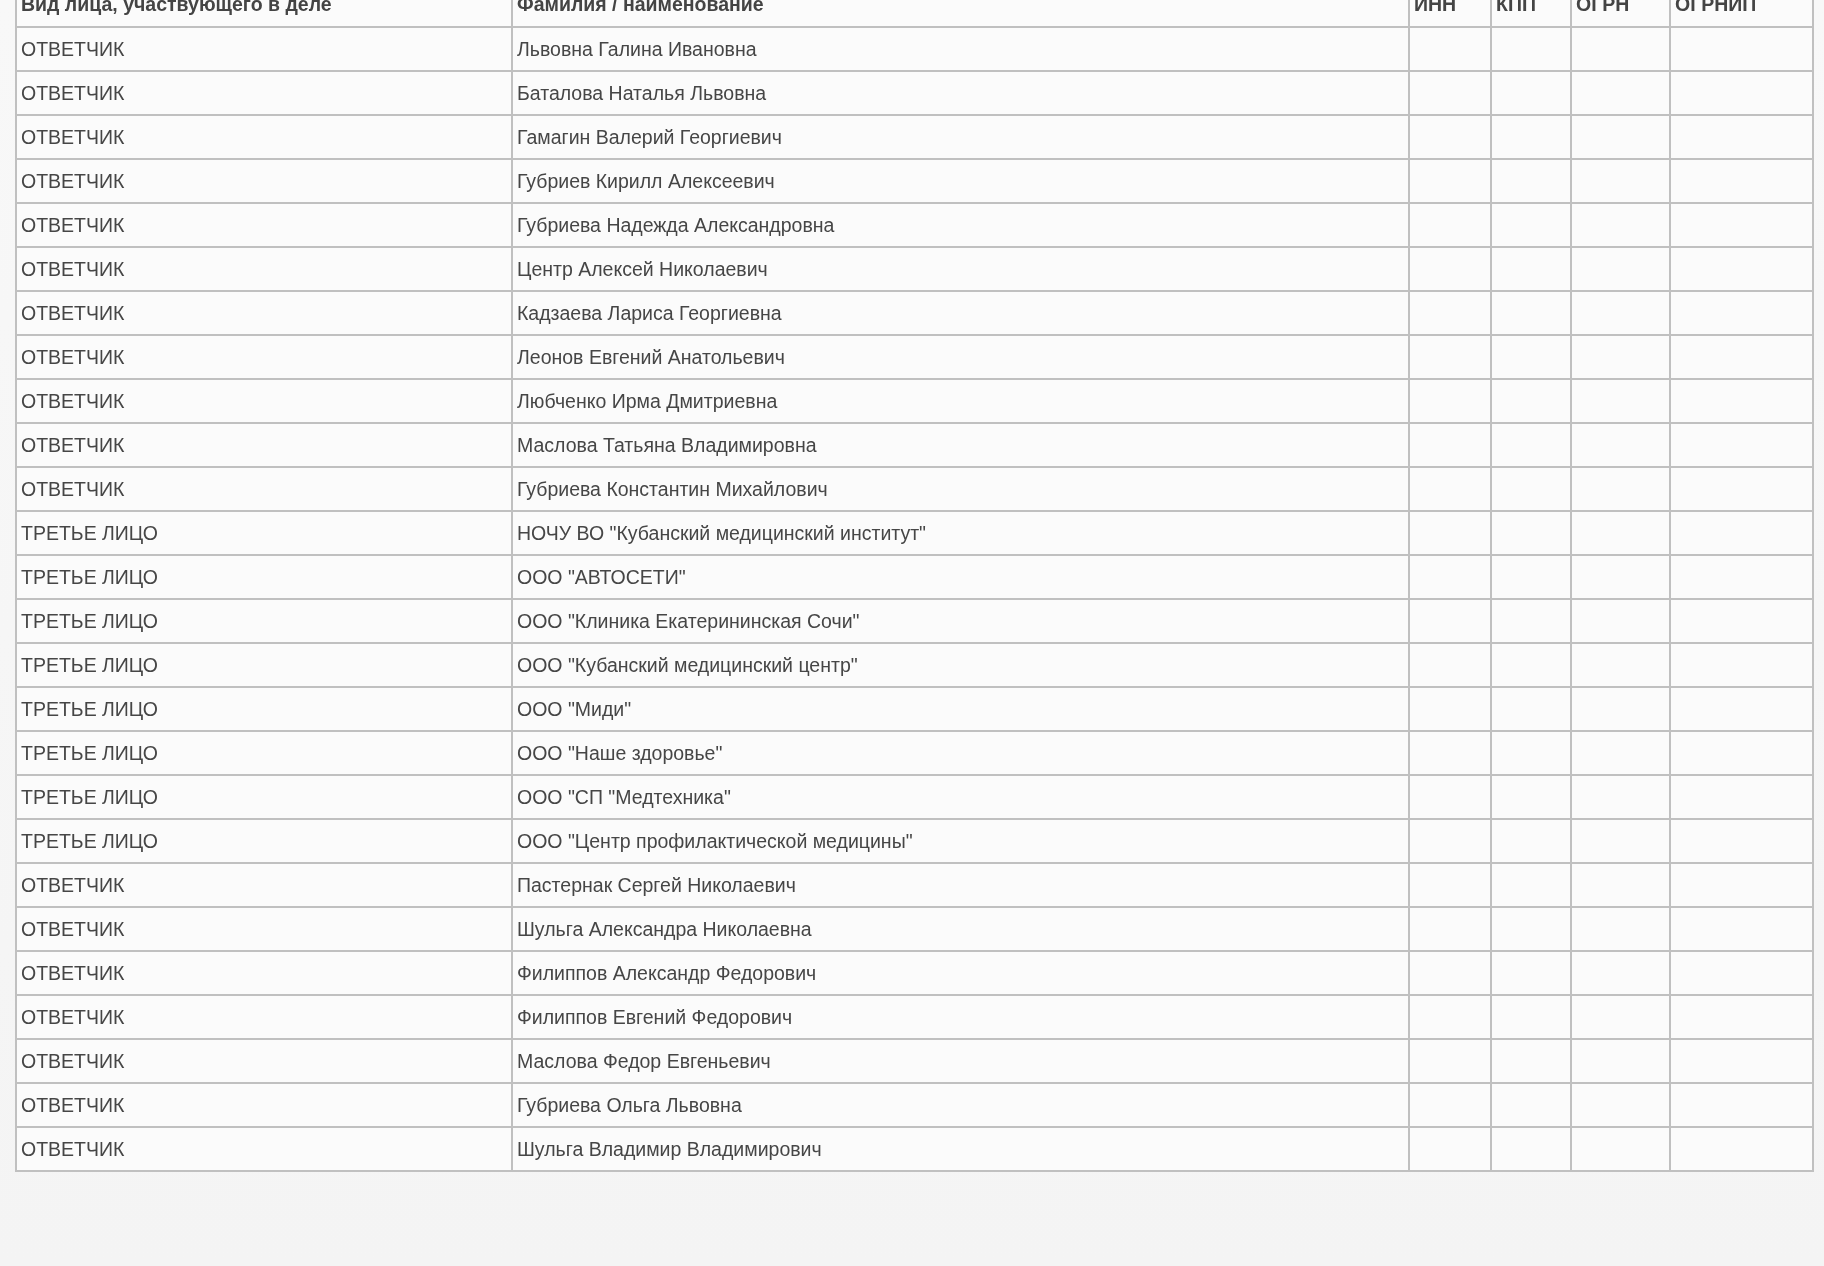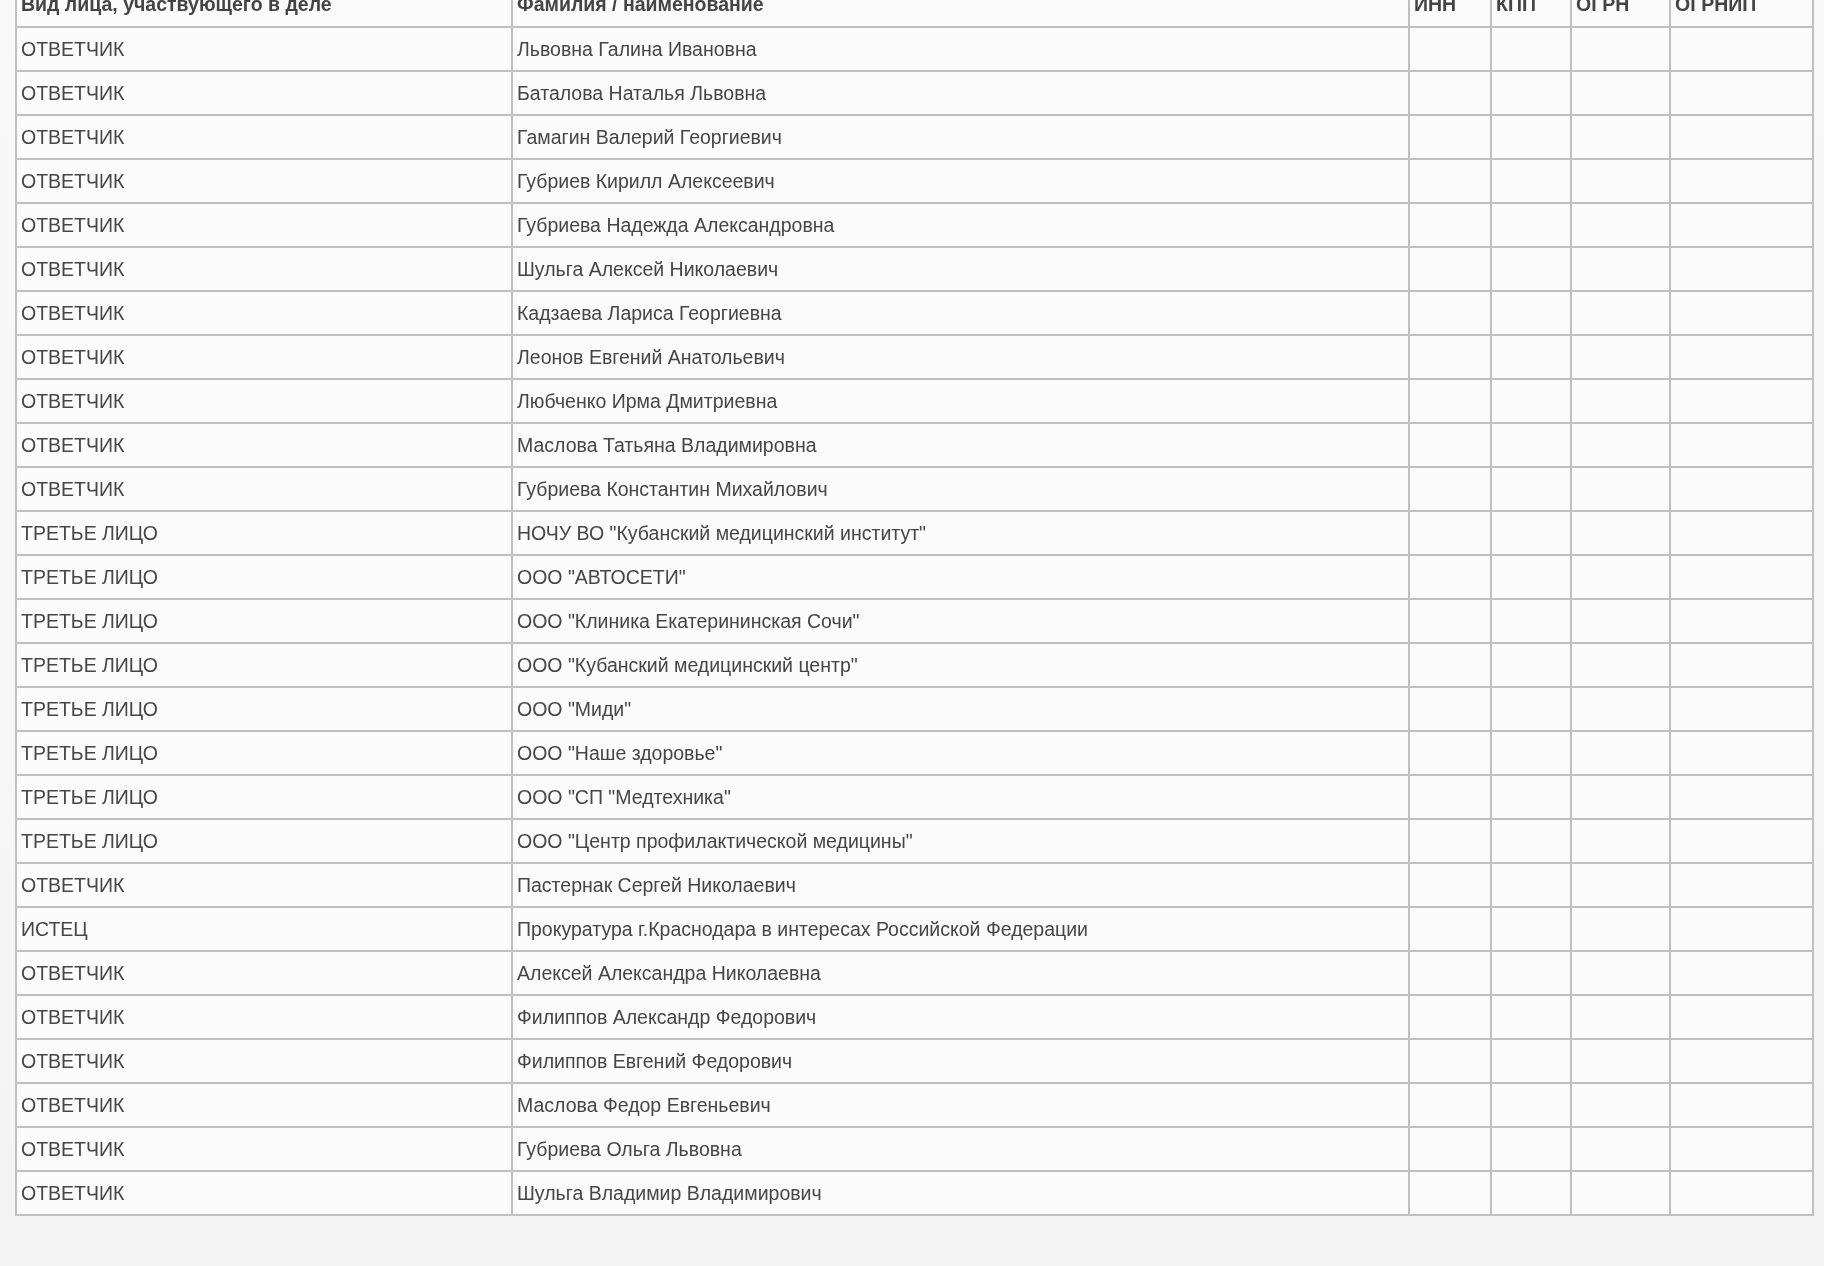--- a/index.html
+++ b/index.html
@@ -113,21 +113,21 @@
         <tr>
           <td>ОТВЕТЧИК</td>
           <td>Губриева Надежда Александровна</td>
           <td></td>
           <td></td>
           <td></td>
           <td></td>
         </tr>
         <tr>
           <td>ОТВЕТЧИК</td>
-          <td>Шульга Алексей Николаевич</td>
+          <td>Центр Алексей Николаевич</td>
           <td></td>
           <td></td>
           <td></td>
           <td></td>
         </tr>
         <tr>
           <td>ОТВЕТЧИК</td>
           <td>Кадзаева Лариса Георгиевна</td>
           <td></td>
           <td></td>
@@ -232,30 +232,22 @@
         </tr>
         <tr>
           <td>ОТВЕТЧИК</td>
           <td>Пастернак Сергей Николаевич</td>
           <td></td>
           <td></td>
           <td></td>
           <td></td>
         </tr>
         <tr>
-          <td>ИСТЕЦ</td>
-          <td>Прокуратура г.Краснодара в интересах Российской Федерации</td>
-          <td></td>
-          <td></td>
-          <td></td>
-          <td></td>
-        </tr>
-        <tr>
-          <td>ОТВЕТЧИК</td>
-          <td>Алексей Александра Николаевна</td>
+          <td>ОТВЕТЧИК</td>
+          <td>Шульга Александра Николаевна</td>
           <td></td>
           <td></td>
           <td></td>
           <td></td>
         </tr>
         <tr>
           <td>ОТВЕТЧИК</td>
           <td>Филиппов Александр Федорович</td>
           <td></td>
           <td></td>

